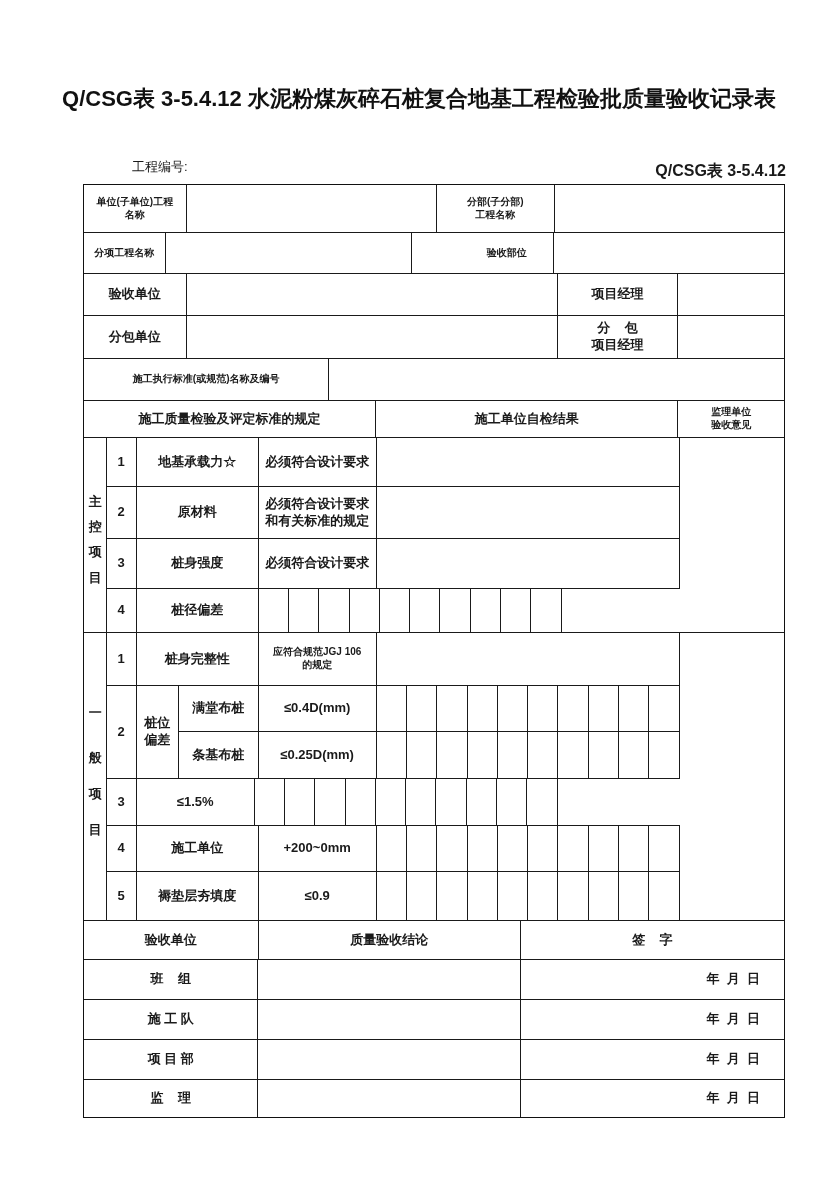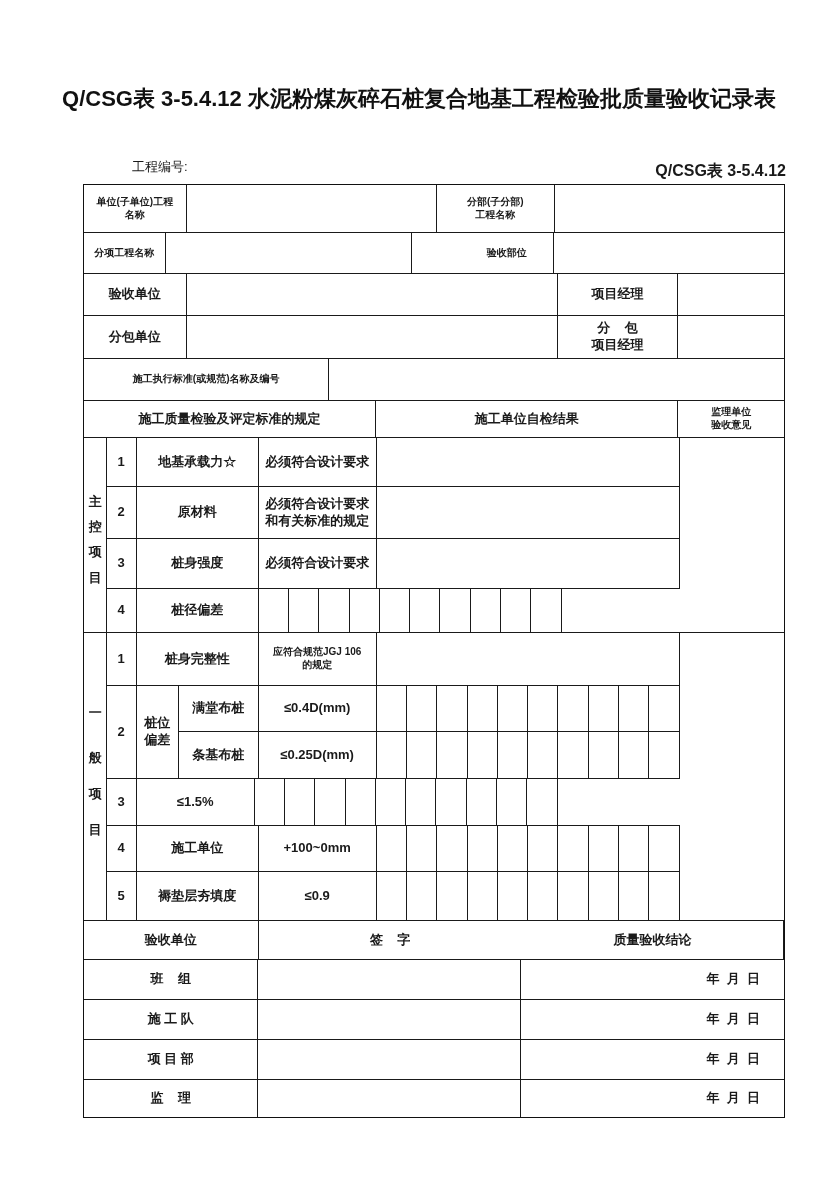--- a/index.html
+++ b/index.html
@@ -173,37 +173,37 @@
         </div>
       </div>
       <div class="trow h47">
         <div class="cell w30">3</div>
         <div class="cell w118">≤1.5%</div>
         <div class="cell w303 small-cells"><div class="sc"></div><div class="sc"></div><div class="sc"></div><div class="sc"></div><div class="sc"></div><div class="sc"></div><div class="sc"></div><div class="sc"></div><div class="sc"></div><div class="sc"></div></div>
       </div>
       <div class="trow h46">
         <div class="cell w30">4</div>
         <div class="cell w122">施工单位</div>
-        <div class="cell w118">+100~0mm</div>
+        <div class="cell w118">+200~0mm</div>
         <div class="cell w303 small-cells"><div class="sc"></div><div class="sc"></div><div class="sc"></div><div class="sc"></div><div class="sc"></div><div class="sc"></div><div class="sc"></div><div class="sc"></div><div class="sc"></div><div class="sc"></div></div>
       </div>
       <div class="trow h48b nobb">
         <div class="cell w30">5</div>
         <div class="cell w122">褥垫层夯填度</div>
         <div class="cell w118">≤0.9</div>
         <div class="cell w303 small-cells"><div class="sc"></div><div class="sc"></div><div class="sc"></div><div class="sc"></div><div class="sc"></div><div class="sc"></div><div class="sc"></div><div class="sc"></div><div class="sc"></div><div class="sc"></div></div>
       </div>
     </div>
     <div class="sup-cell"></div>
   </div>
 
   <div class="trow h39">
     <div class="cell w175">验收单位</div>
+    <div class="cell w263">质量验收结论</div>
     <div class="cell w264 last">签    字</div>
-    <div class="cell w263">质量验收结论</div>
   </div>
   <div class="trow h40">
     <div class="cell w175">班    组</div>
     <div class="cell w263"></div>
     <div class="cell w264 last date-cell">年  月  日</div>
   </div>
   <div class="trow h40">
     <div class="cell w175">施 工 队</div>
     <div class="cell w263"></div>
     <div class="cell w264 last date-cell">年  月  日</div>

